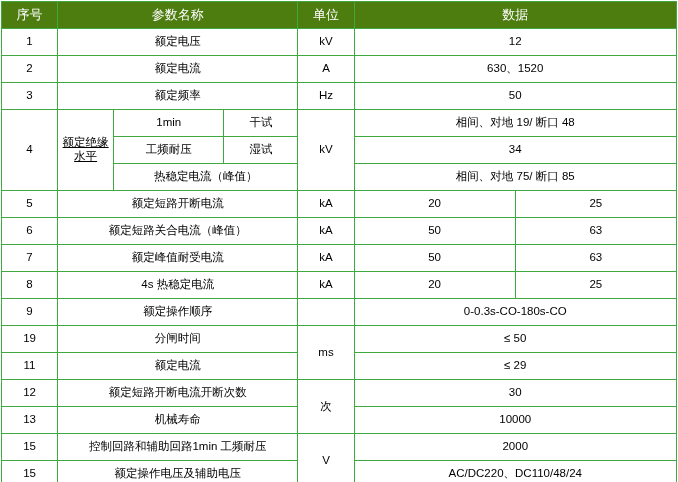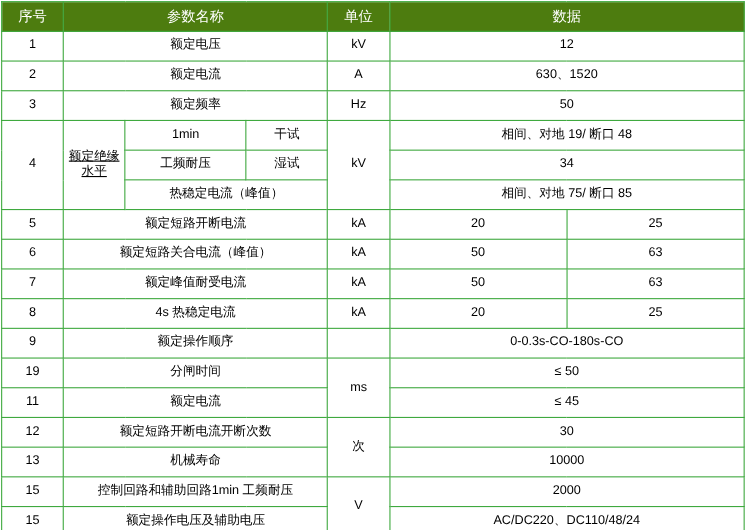--- a/index.html
+++ b/index.html
@@ -155,21 +155,21 @@
       <tr>
         <td>19</td>
         <td colspan="3">分闸时间</td>
         <td rowspan="2">ms</td>
         <td colspan="2">≤ 50</td>
       </tr>
 
       <tr>
         <td>11</td>
         <td colspan="3">额定电流</td>
-        <td colspan="2">≤ 45</td>
+        <td colspan="2">≤ 29</td>
       </tr>
 
       <tr>
         <td>12</td>
         <td colspan="3">额定短路开断电流开断次数</td>
         <td rowspan="2">次</td>
         <td colspan="2">30</td>
       </tr>
 
       <tr>

